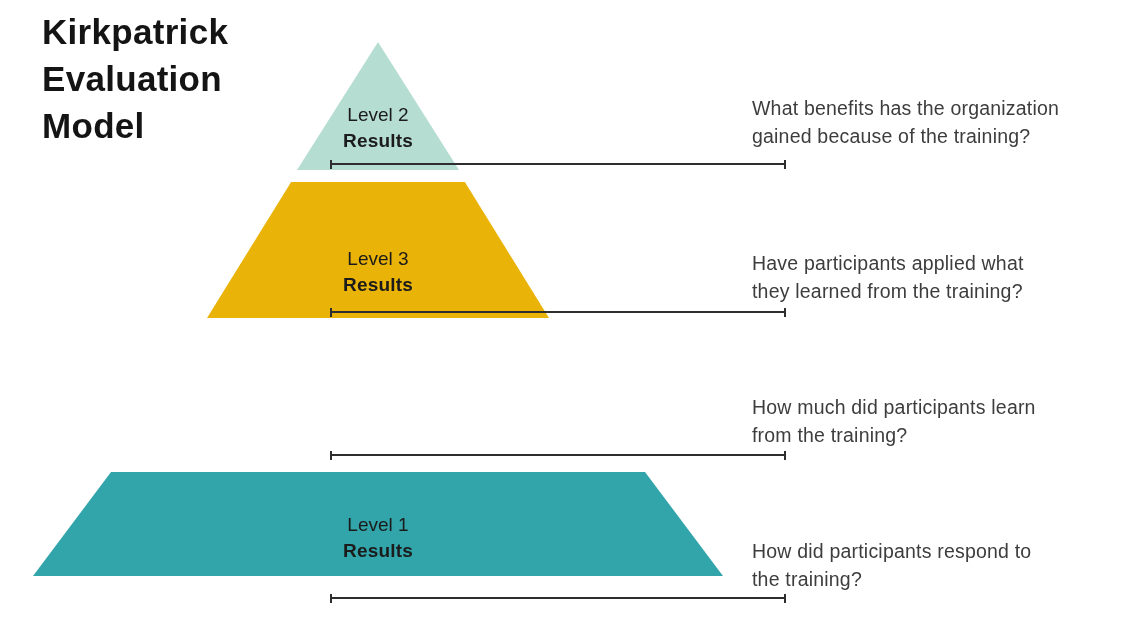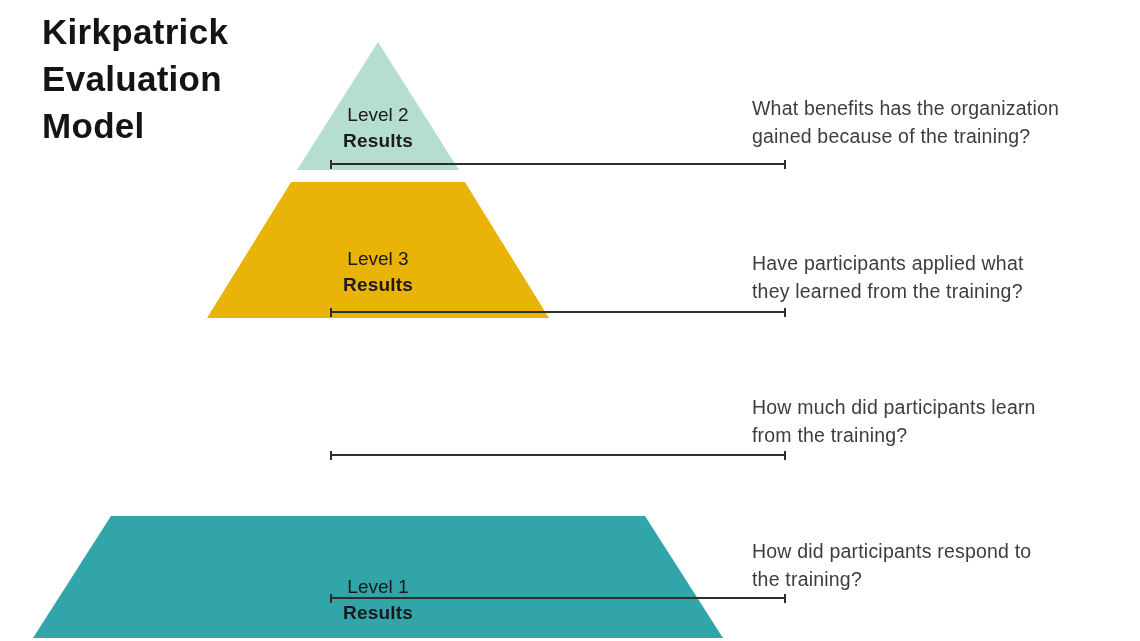--- a/index.html
+++ b/index.html
@@ -9,21 +9,21 @@
   }
   .title {
     position:absolute; left:42px; top:8px; margin:0; width:260px;
     font-size:35px; line-height:47px; font-weight:700; color:#141414;
     letter-spacing:0.3px;
   }
   .level { position:absolute; }
   .level-4 { left:297px; top:42px;  width:162px; height:128px; clip-path:polygon(50% 0, 100% 100%, 0 100%); }
   .level-3 { left:207px; top:182px; width:342px; height:136px; clip-path:polygon(24.6% 0, 75.4% 0, 100% 100%, 0 100%); }
   .level-2 { left:116px; top:325px; width:524px; height:140px; clip-path:polygon(16.6% 0, 83.4% 0, 100% 100%, 0 100%); }
-  .level-1 { left:33px;  top:472px; width:690px; height:122px; clip-path:polygon(11.3% 0, 88.7% 0, 100% 100%, 0 100%);margin-top:44px; }
+  .level-1 { left:33px;  top:472px; width:690px; height:104px; clip-path:polygon(11.3% 0, 88.7% 0, 100% 100%, 0 100%); }
   .level-text {
     position:absolute; left:0; right:0; text-align:center;
     color:#1b1b1b; font-size:19px; line-height:26px;
   }
   .level-4 .level-text { bottom:16px; }
   .level-3 .level-text { bottom:20px; }
   .level-2 .level-text { bottom:24px; }
   .level-1 .level-text { bottom:12px; }
   .level-name { font-weight:700; letter-spacing:0.2px; }
   .connector {

